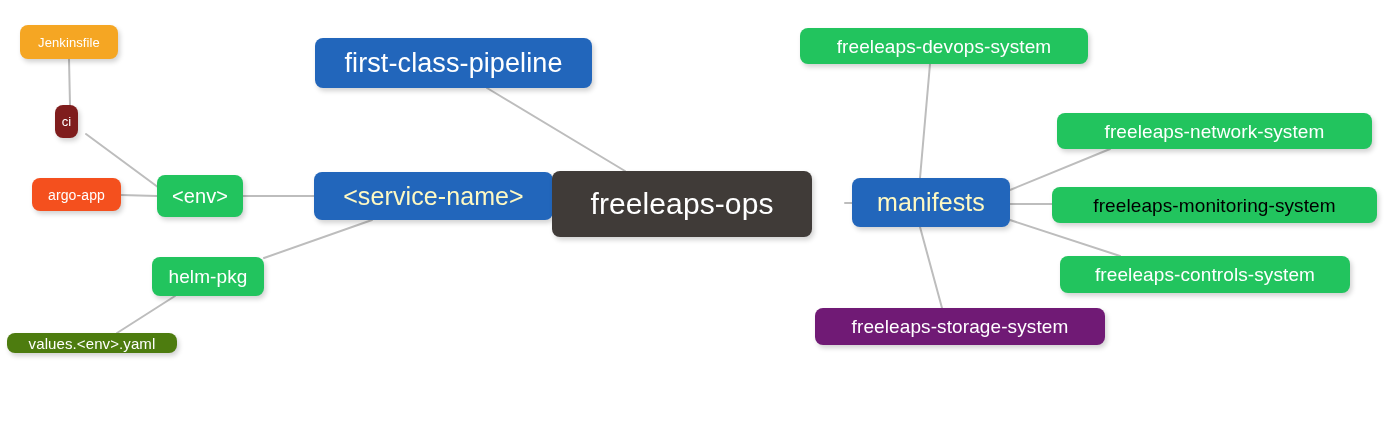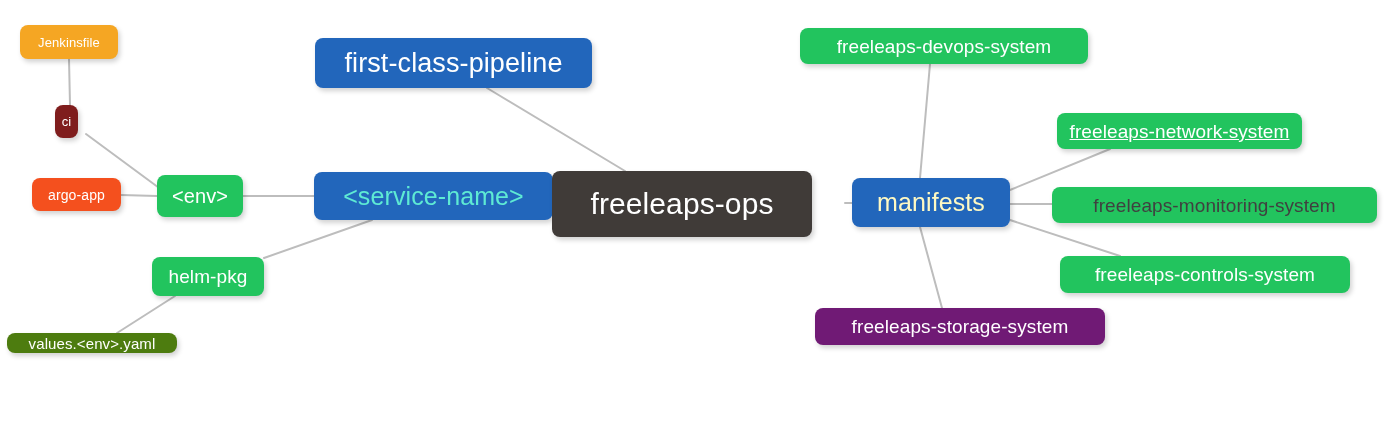--- a/index.html
+++ b/index.html
@@ -85,36 +85,36 @@
       </div>
       <div class="node" style="left: 152px; top: 257px; width: 112px; height: 39px; background: rgb(34, 196, 94); font-size: 19px; color: rgb(255, 255, 255);">
         <span class="node-label">helm-pkg</span>
       </div>
       <div class="node" style="left: 7px; top: 333px; width: 170px; height: 20px; background: #4d7c0f; font-size: 15px; color: rgb(255, 255, 255);">
         <span class="node-label">values.&lt;env&gt;.yaml</span>
       </div>
       <div class="node" style="left: 315px; top: 38px; width: 277px; height: 50px; background: rgb(34, 102, 187); font-size: 27px; color: rgb(255, 255, 255);">
         <span class="node-label">first-class-pipeline</span>
       </div>
-      <div class="node" style="left: 314px; top: 172px; width: 239px; height: 48px; background: rgb(34, 102, 187); font-size: 25px; color: #5eead4;">
+      <div class="node" style="left: 314px; top: 172px; width: 239px; height: 48px; background: rgb(34, 102, 187); font-size: 25px; color: #fef9c3;">
         <span class="node-label">&lt;service-name&gt;</span>
       </div>
       <div class="node" style="left: 552px; top: 171px; width: 260px; height: 66px; background: rgb(64, 59, 56); font-size: 30px; color: rgb(255, 255, 255);">
         <span class="node-label">freeleaps-ops</span>
       </div>
       <div class="node" style="left: 852px; top: 178px; width: 158px; height: 49px; background: rgb(34, 102, 187); font-size: 25px; color: #fef9c3;">
         <span class="node-label">manifests</span>
       </div>
       <div class="node" style="left: 800px; top: 28px; width: 288px; height: 36px; background: rgb(34, 196, 94); font-size: 19px; color: rgb(255, 255, 255);">
         <span class="node-label">freeleaps-devops-system</span>
       </div>
-      <div class="node" style="left: 1057px; top: 113px; width: 245px; height: 36px; background: rgb(34, 196, 94); font-size: 19px; color: rgb(255, 255, 255); text-decoration: underline;">
+      <div class="node" style="left: 1057px; top: 113px; width: 315px; height: 36px; background: rgb(34, 196, 94); font-size: 19px; color: rgb(255, 255, 255);">
         <span class="node-label">freeleaps-network-system</span>
       </div>
-      <div class="node" style="left: 1052px; top: 187px; width: 325px; height: 36px; background: rgb(34, 196, 94); font-size: 19px; color: #404040;">
+      <div class="node" style="left: 1052px; top: 187px; width: 325px; height: 36px; background: rgb(34, 196, 94); font-size: 19px; color: #000000;">
         <span class="node-label">freeleaps-monitoring-system</span>
       </div>
       <div class="node" style="left: 1060px; top: 256px; width: 290px; height: 37px; background: rgb(34, 196, 94); font-size: 19px; color: rgb(255, 255, 255);">
         <span class="node-label">freeleaps-controls-system</span>
       </div>
       <div class="node" style="left: 815px; top: 308px; width: 290px; height: 37px; background: #701a75; font-size: 19px; color: rgb(255, 255, 255);">
         <span class="node-label">freeleaps-storage-system</span>
       </div>
     </div>
 </div>

